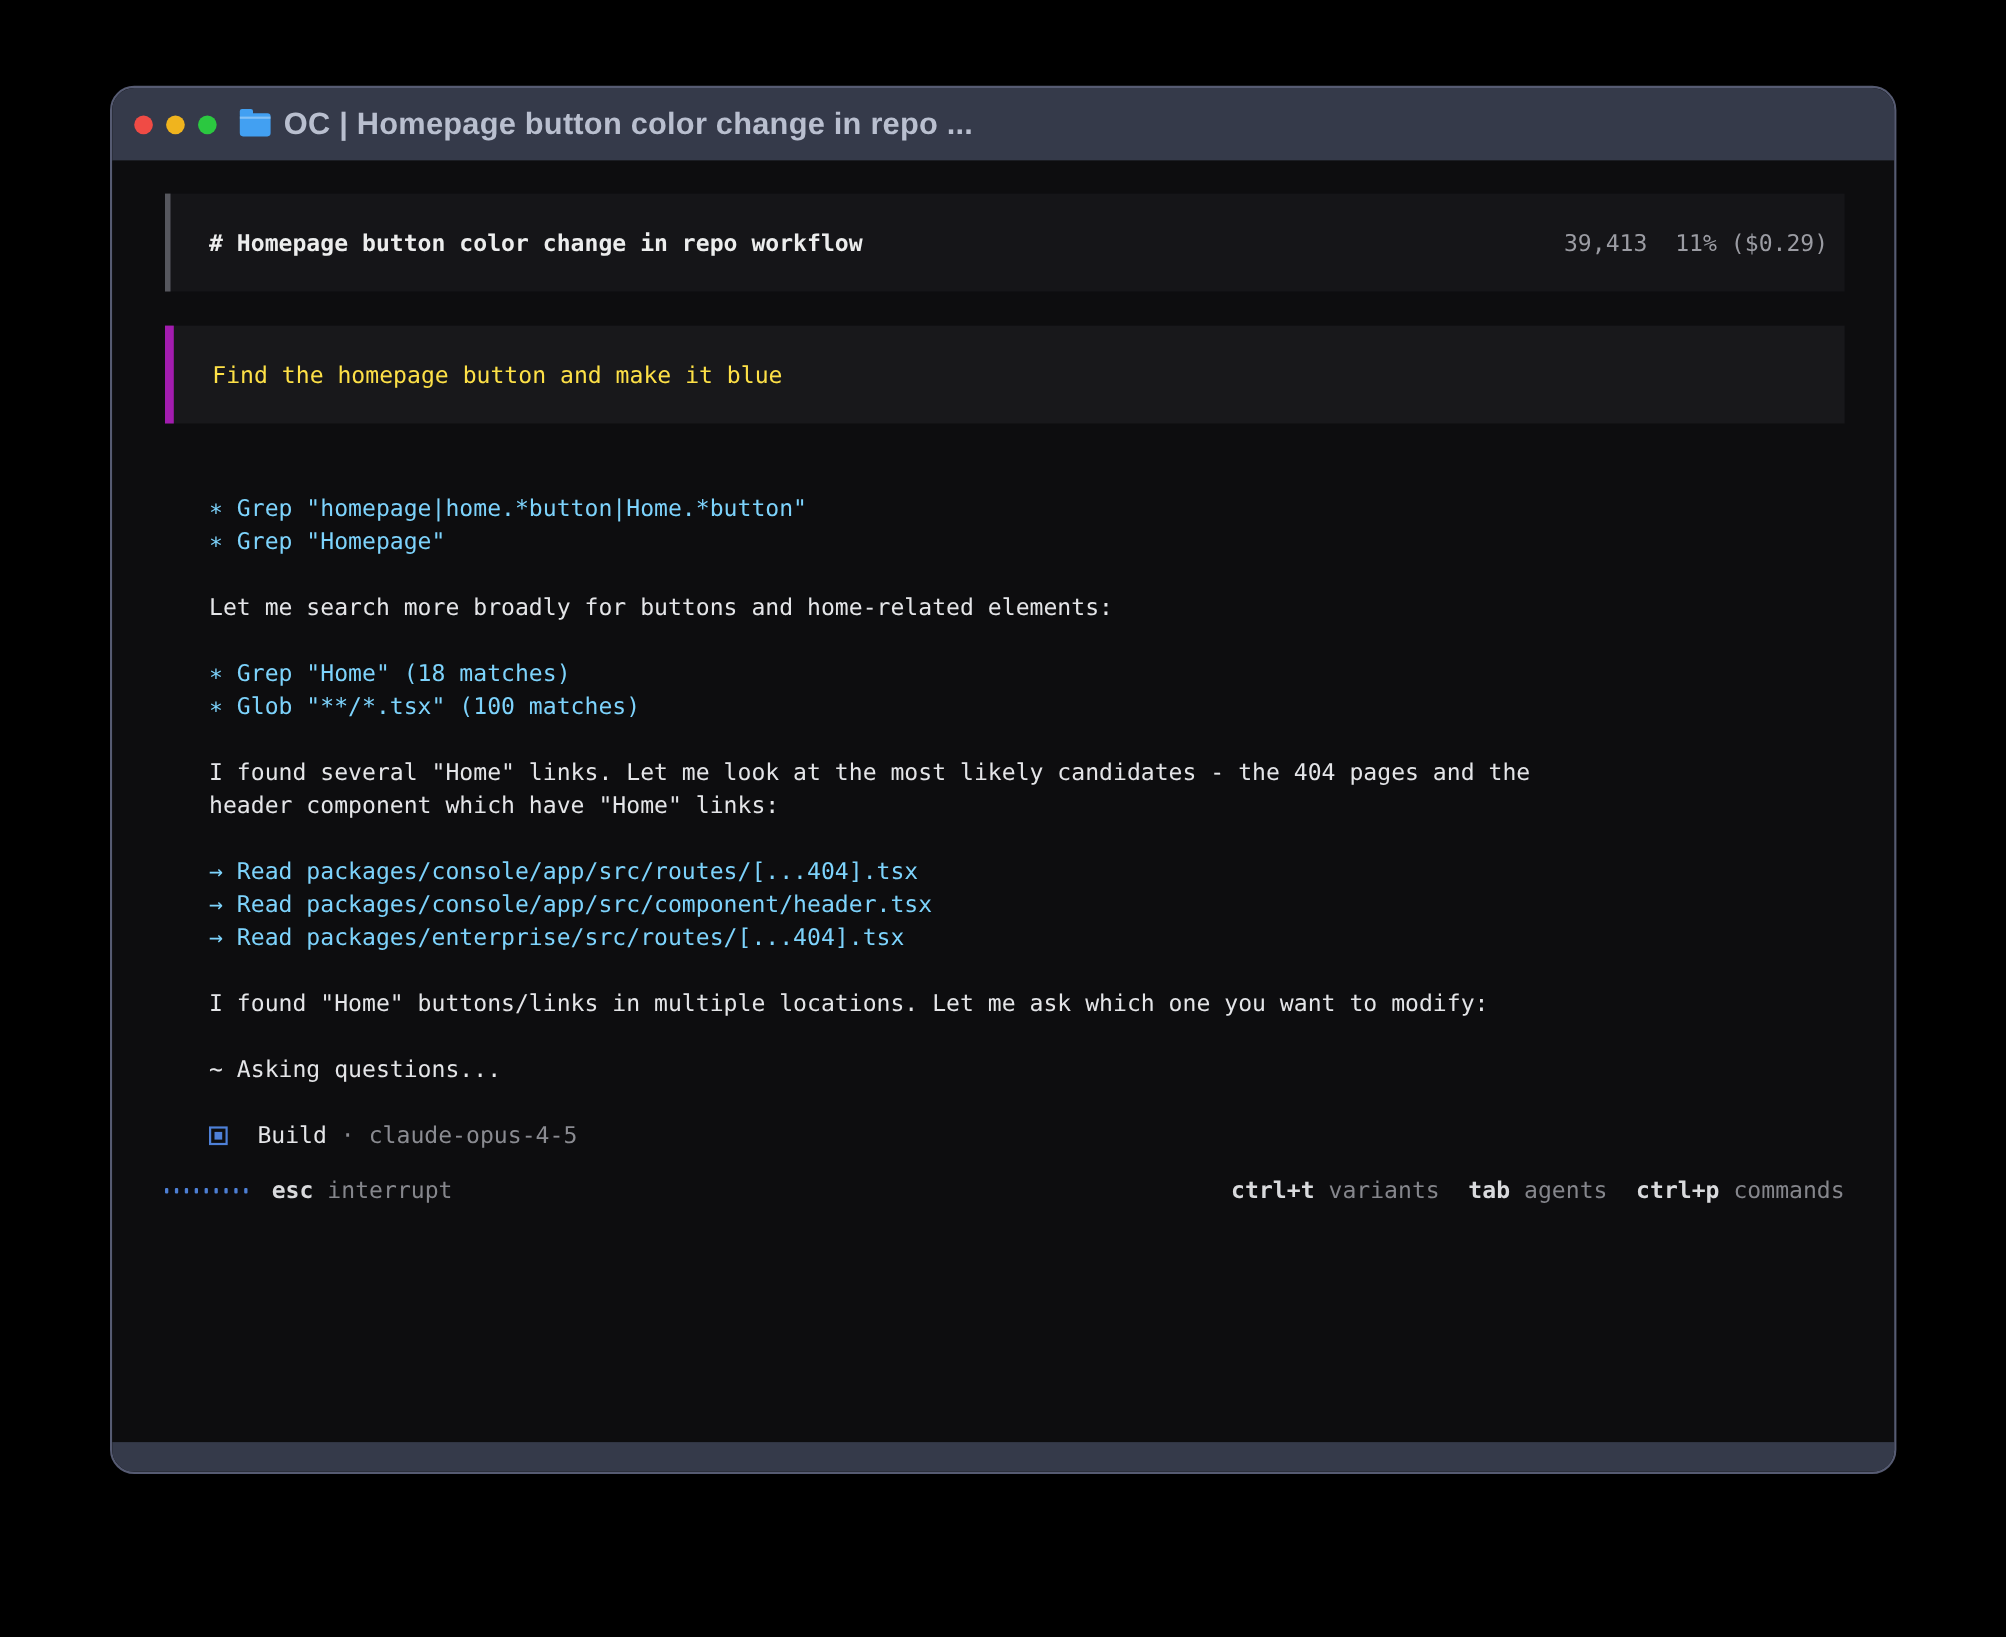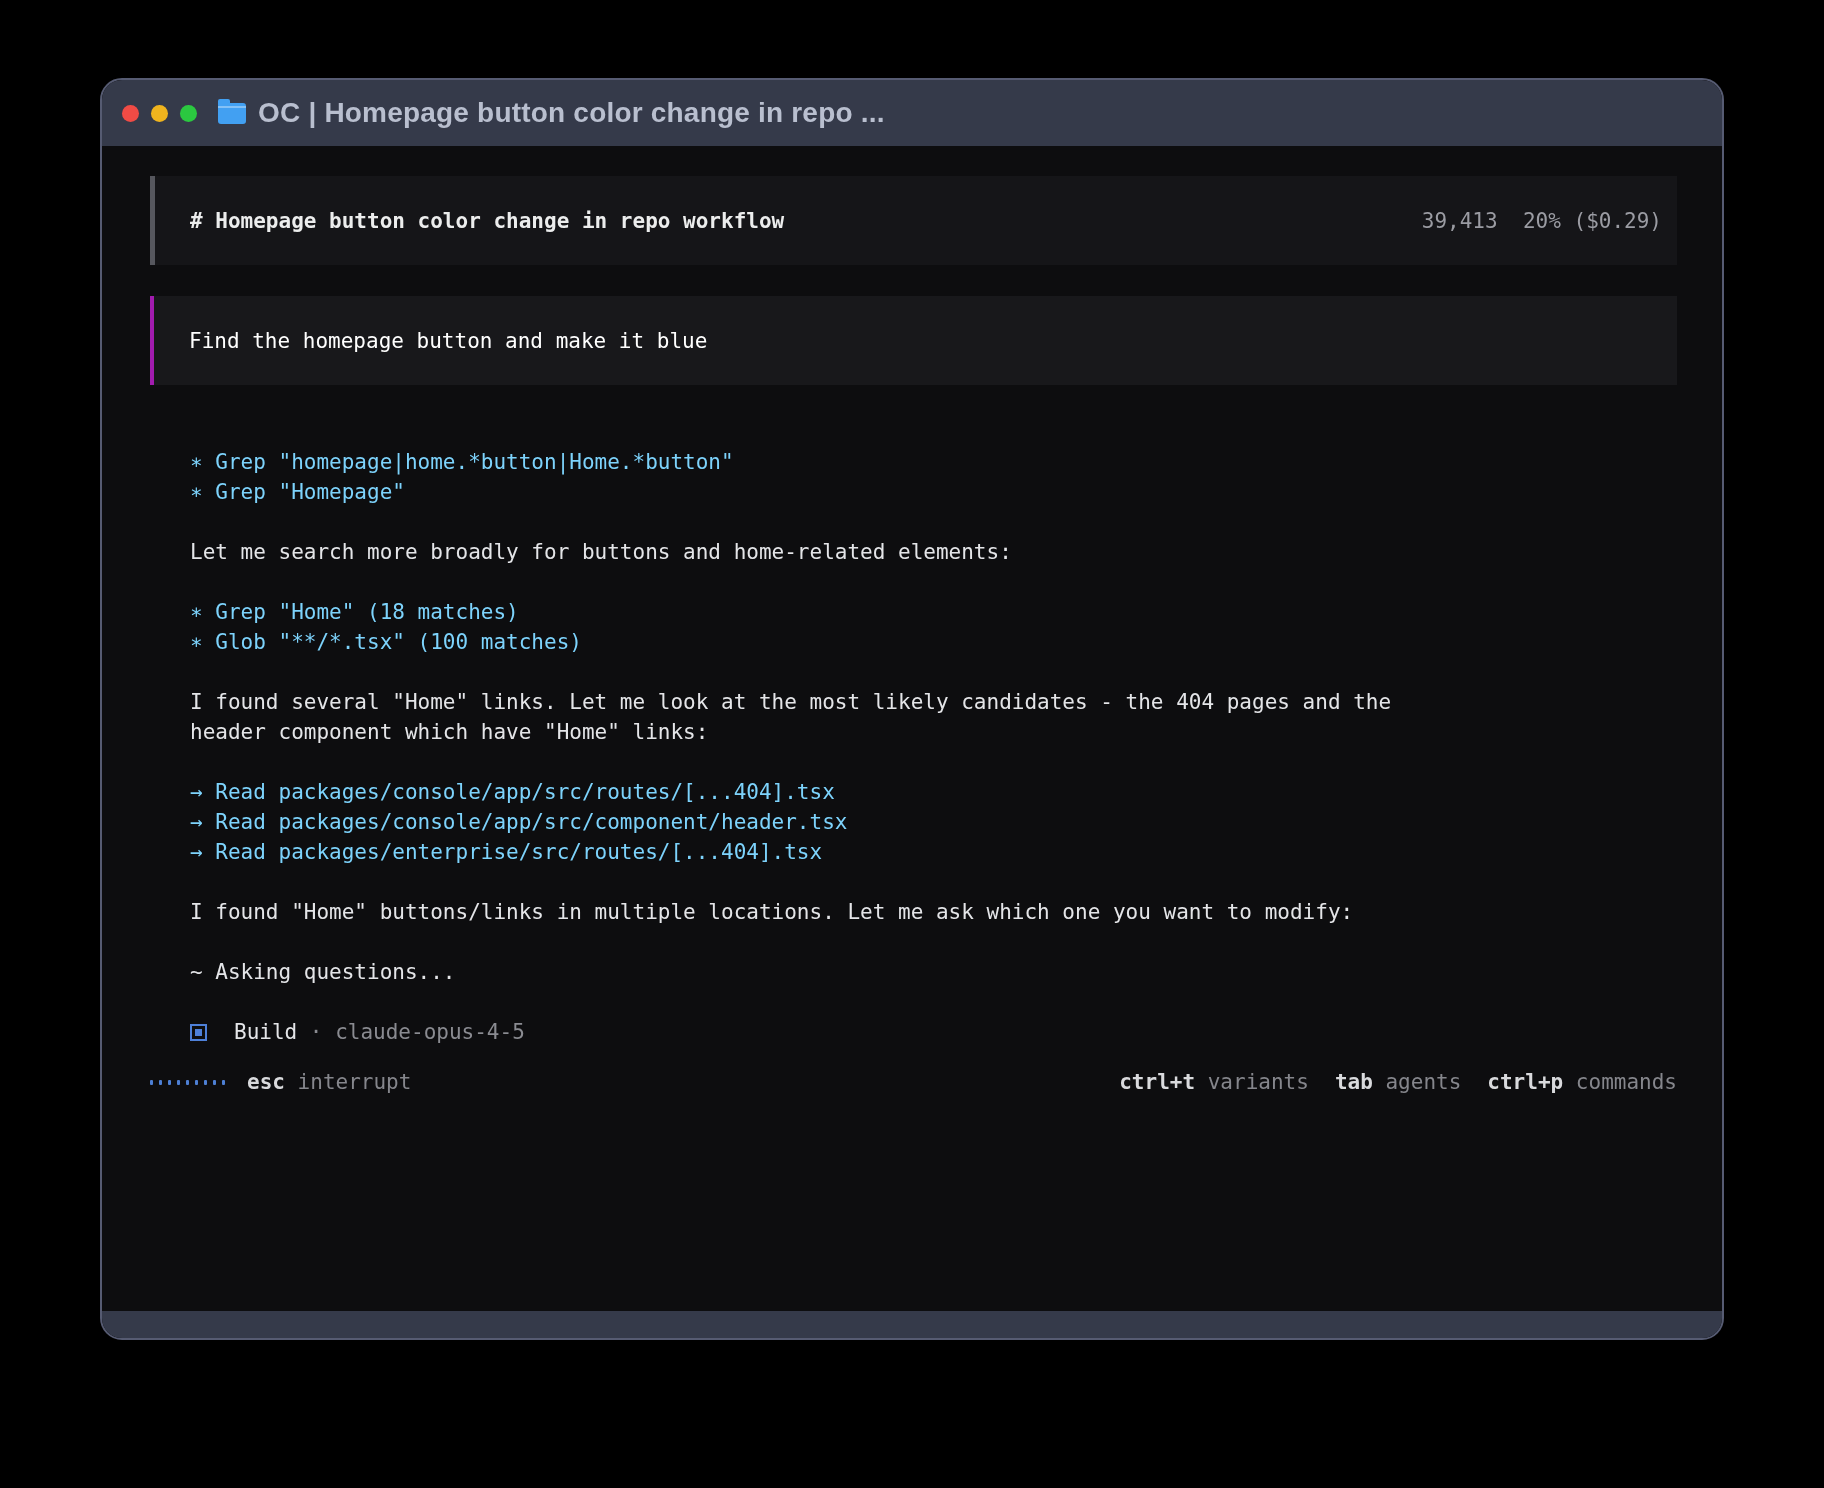--- a/index.html
+++ b/index.html
@@ -48,22 +48,22 @@
   .session-header {
     height:89px; background:#151518; border-left:5px solid #56575e;
     display:flex; align-items:center; justify-content:space-between;
     padding:0 15px 0 35px; white-space:pre;
   }
   .session-title { font-weight:bold; color:#eceded; }
   .session-stats { color:#9b9ca3; }
 
   .user-msg {
     margin-top:31px; height:89px; background:#18181b;
-    border-left:4px solid #a21caf; display:flex; align-items:center;
-    padding-left:35px; color:#ffffff; white-space:pre;
+    border-left:8px solid #a21caf; display:flex; align-items:center;
+    padding-left:35px; color:#fde047; white-space:pre;
   }
 
   .transcript { margin-top:32px; padding-left:40px; }
   .line { height:30px; white-space:pre; }
   .t-white { color:#e4e5e8; }
   .t-gray  { color:#7dd3fc; }
 
   .agent-row { height:30px; display:flex; align-items:center; white-space:pre; }
   .agent-icon {
     width:17px; height:17px; border:2px solid #4e80d8; margin-right:27px;
@@ -107,21 +107,21 @@
       <span class="light" style="background:#2bc840"></span>
     </div>
     <span class="folder"></span>
     <span class="title-text">OC | Homepage button color change in repo ...</span>
   </div>
 
   <div class="terminal">
 
     <div class="block session-header">
       <span class="session-title"># Homepage button color change in repo workflow</span>
-      <span class="session-stats"><span>39,413</span>  <span>20%</span> <span>($0.29)</span></span>
+      <span class="session-stats"><span>39,413</span>  <span>11%</span> <span>($0.29)</span></span>
     </div>
 
     <div class="block user-msg">
       <span>Find the homepage button and make it blue</span>
     </div>
 
     <div class="transcript">
 
         <div class="line t-white"> </div>
         <div class="line t-gray">∗ Grep "homepage|home.*button|Home.*button"</div>

